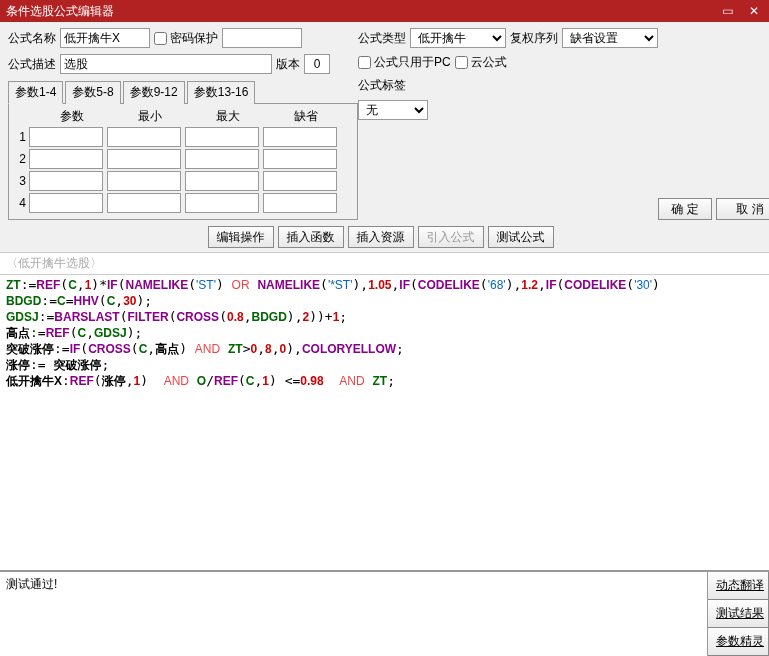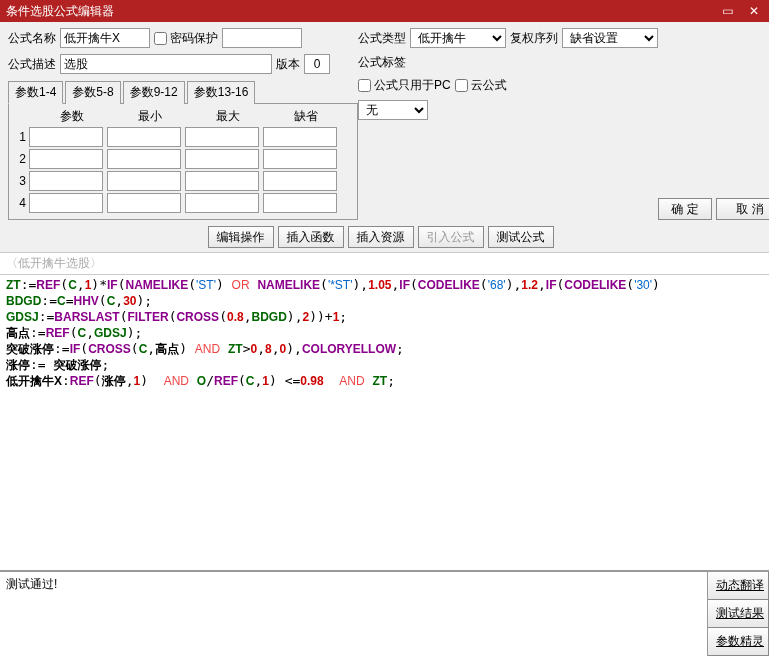--- a/index.html
+++ b/index.html
@@ -117,32 +117,32 @@
     </div>
   </div>
 
   <div class="form-mid">
     <div class="row mid-upper">
       <span class="label">公式类型</span>
       <select style="width:96px"><option>低开擒牛</option></select>
       <span class="label">复权序列</span>
       <select style="width:96px"><option>缺省设置</option></select>
     </div>
-    <div class="row" style="margin-top:4px">
-      <span class="label">公式标签</span>
-    </div>
     <div class="row">
       <label class="checkbox">
           <input type="checkbox" style="">
           <span>公式只用于PC</span>
         </label>
       <label class="checkbox">
           <input type="checkbox" style="">
           <span>云公式</span>
         </label>
+    </div>
+    <div class="row" style="margin-top:4px">
+      <span class="label">公式标签</span>
     </div>
     <div class="row">
       <select style="width:70px"><option>无</option></select>
     </div>
   </div>
 
   <div class="form-right">
     <button class="btn" style="width:54px">确 定</button>
     <button class="btn" style="width:68px">取 消</button>
     <button class="btn" style="width:54px">另存为</button>

